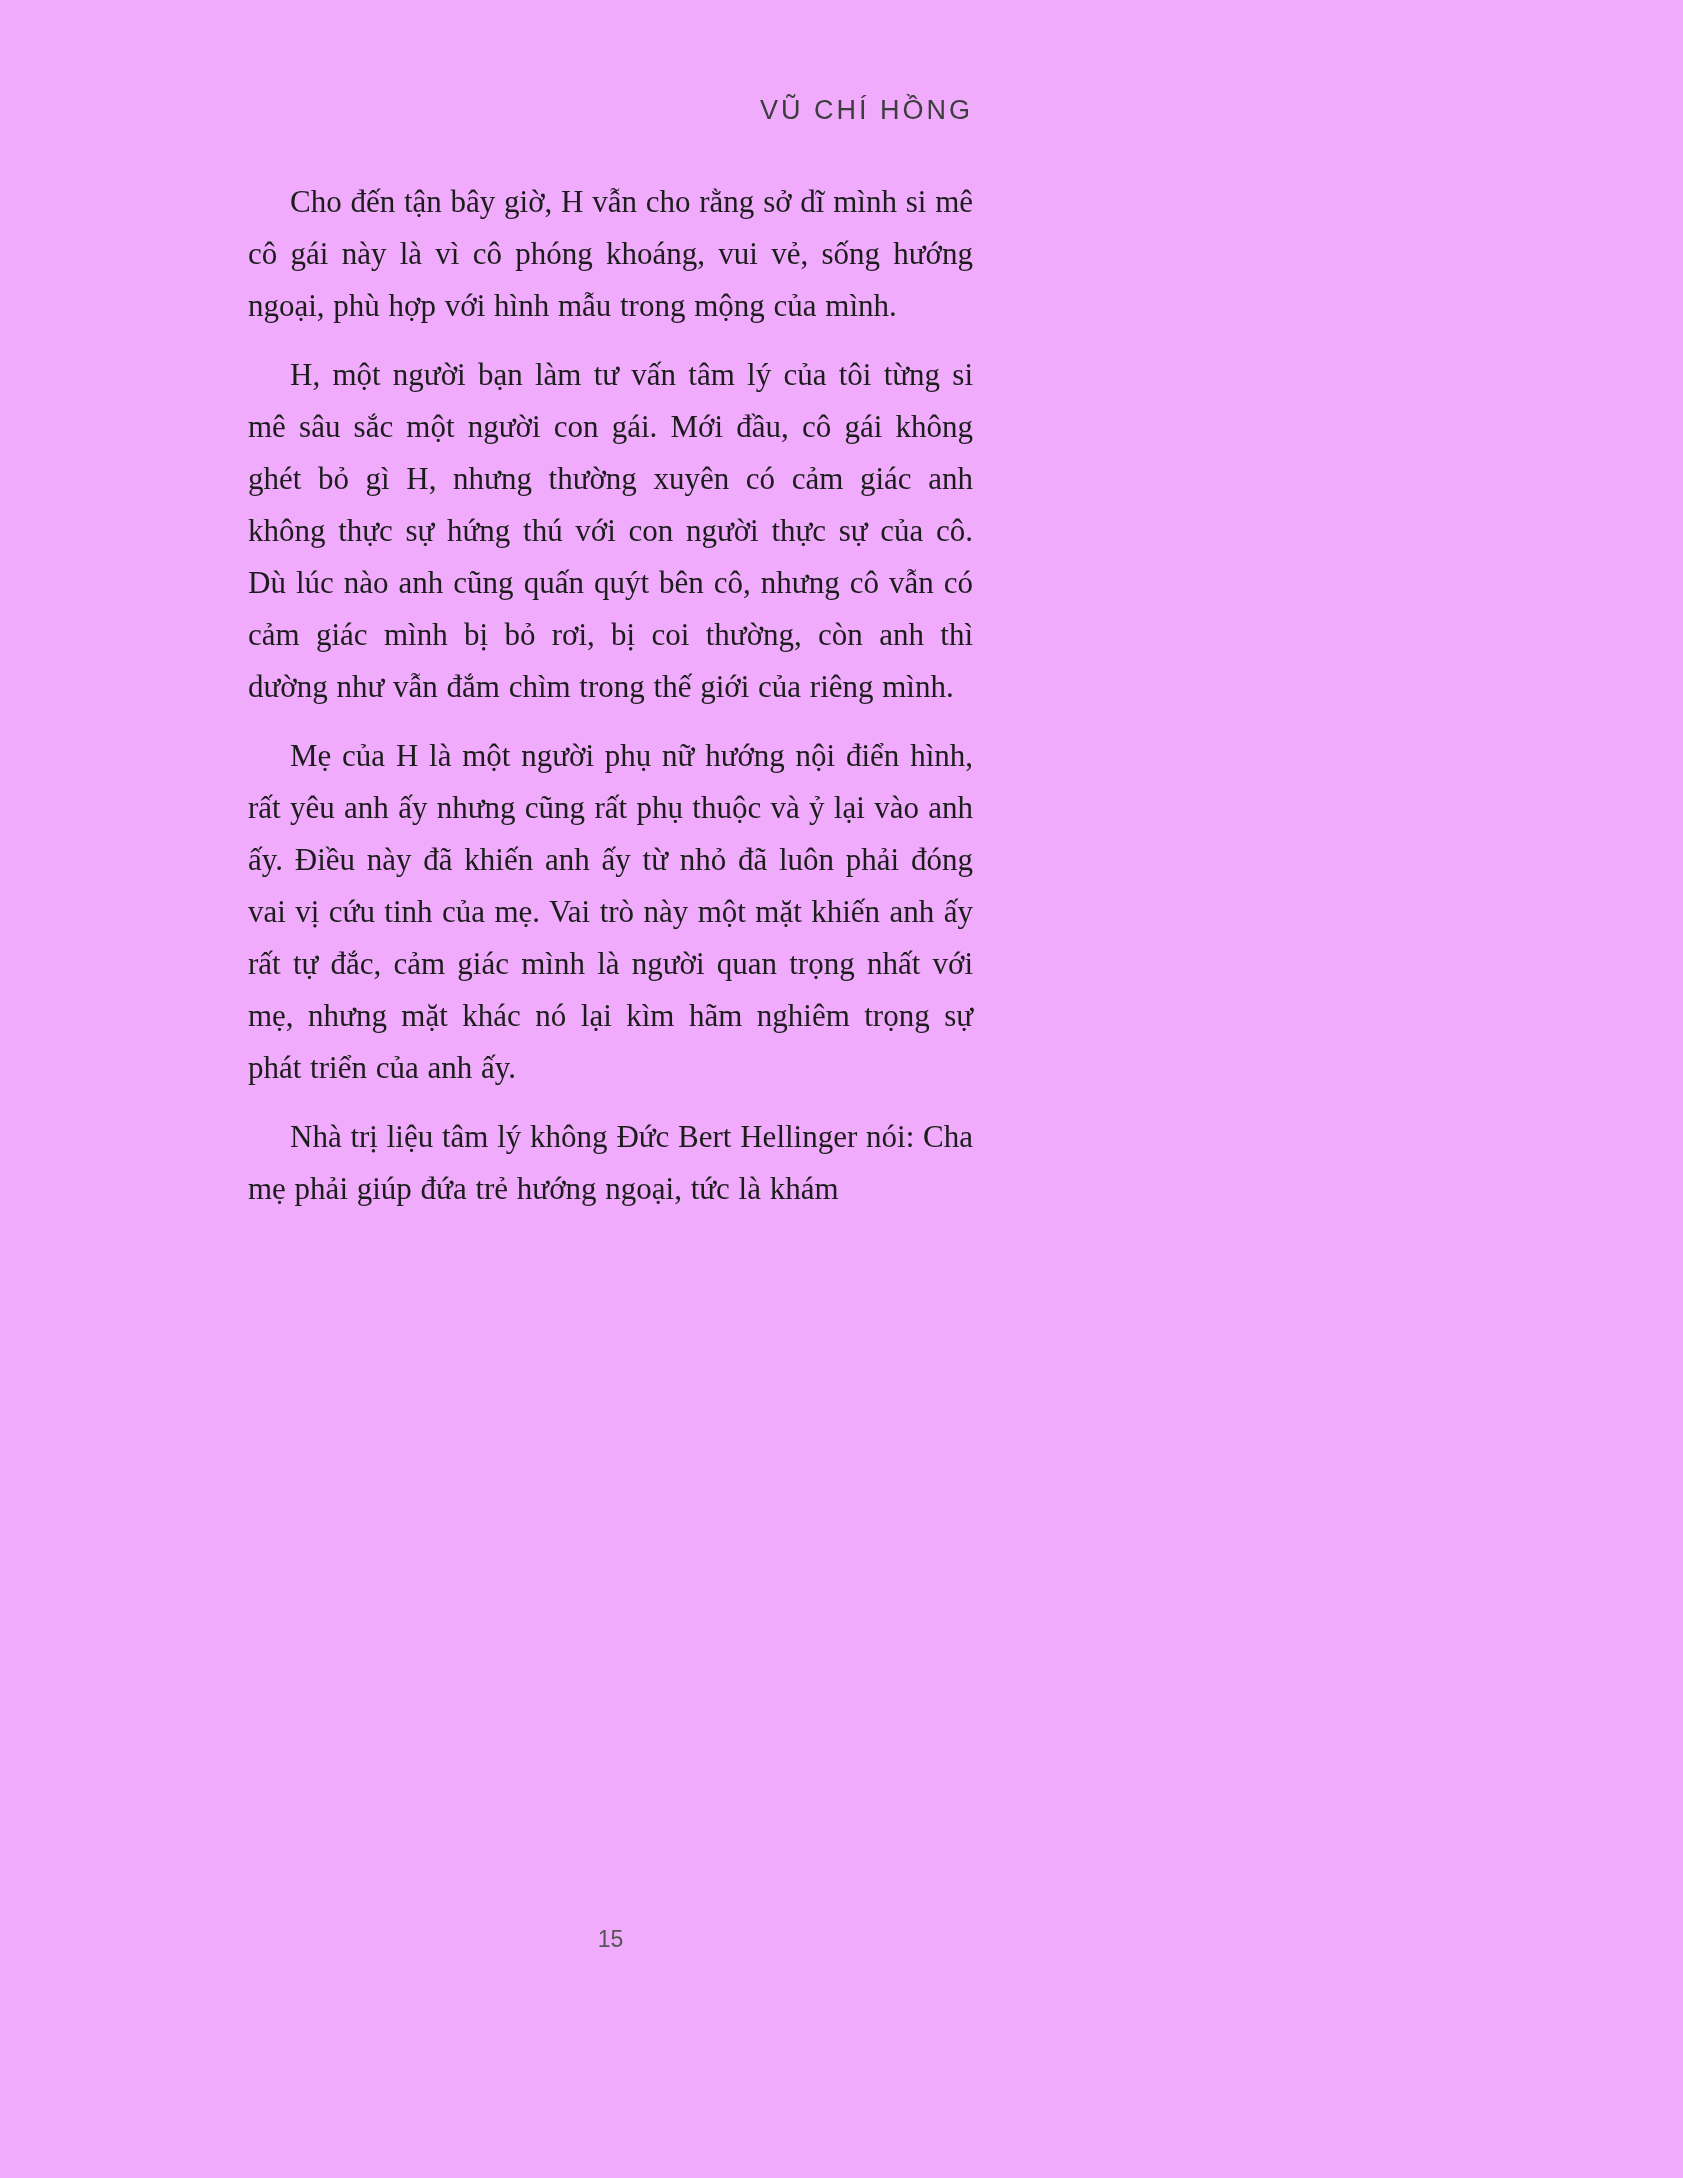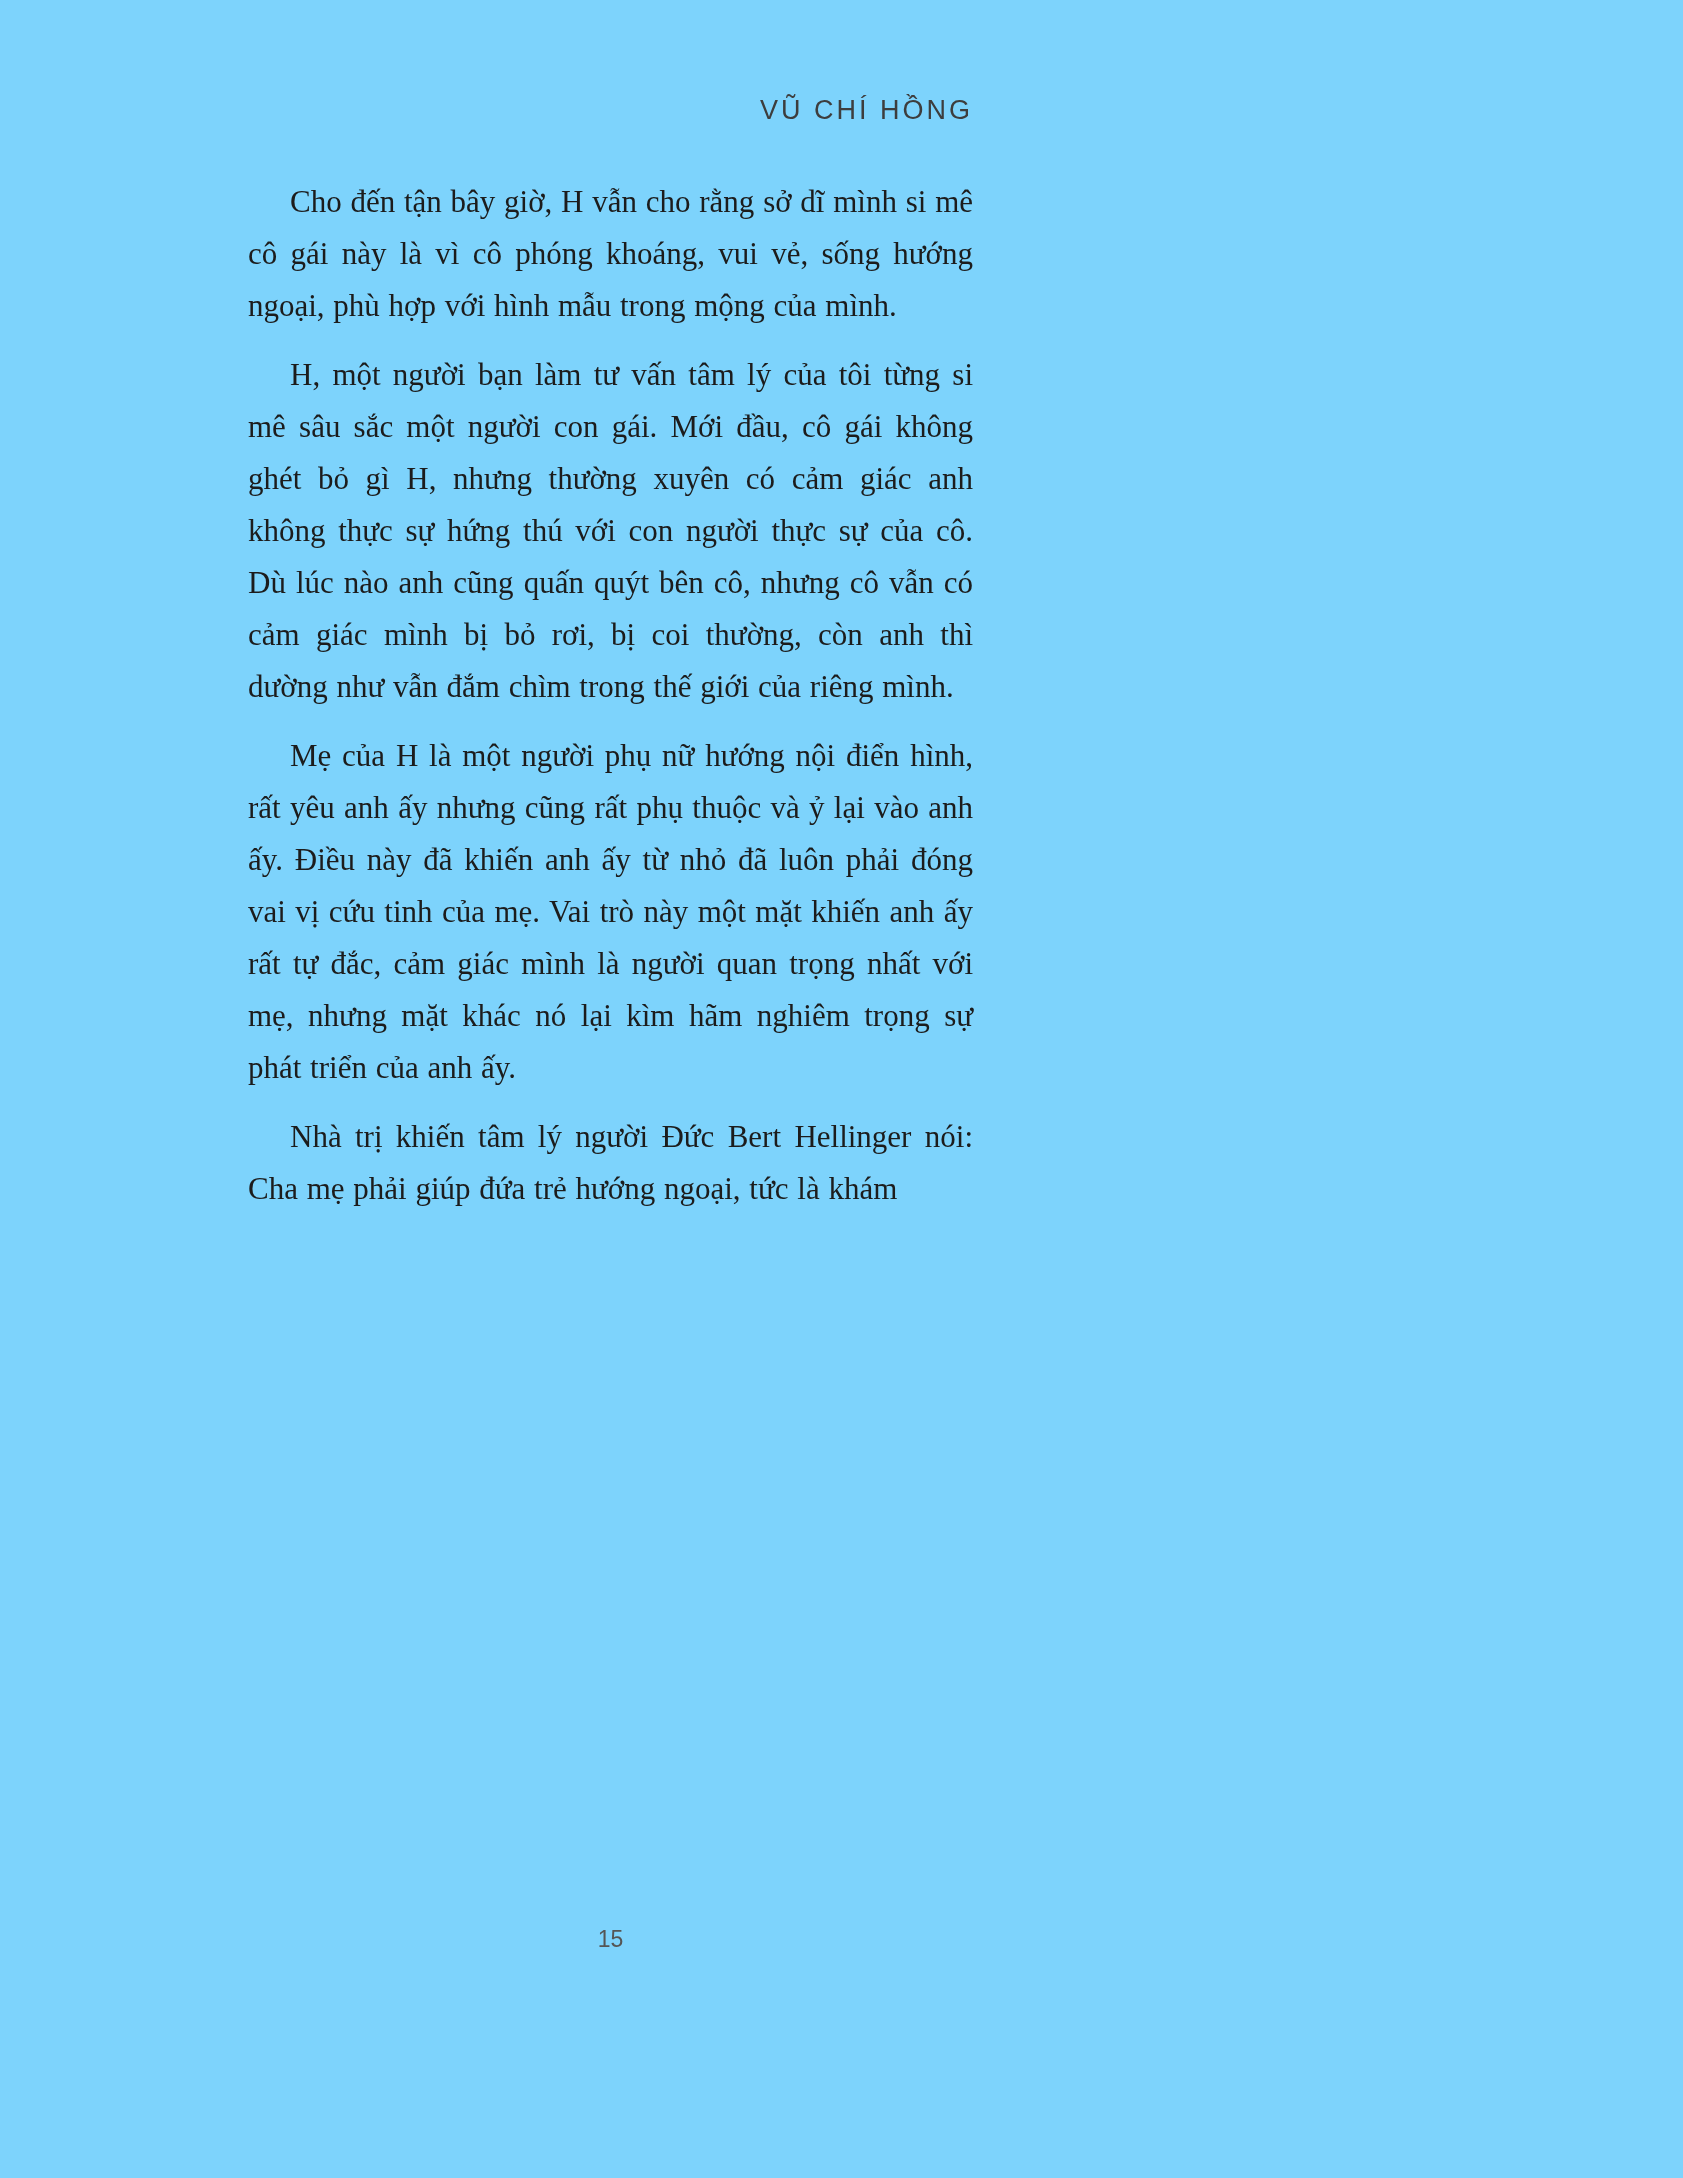--- a/index.html
+++ b/index.html
@@ -13,21 +13,21 @@
     height: 2178px;
     position: relative;
     font-family: "Liberation Serif", serif;
     color: #1c1c1c;
   }
 
   .page {
     position: relative;
     width: 1683px;
     height: 2178px;
-    background: #7dd3fc;
+    background: #f0abfc;
     overflow: hidden;
   }
 
   .running-header {
     position: absolute;
     top: 95px;
     left: 248px;
     width: 725px;
     text-align: right;
     font-family: "Liberation Sans", sans-serif;
@@ -69,19 +69,19 @@
 <body>
 
 <div class="page">
 
   <div class="running-header">VŨ CHÍ HỒNG</div>
 
   <div class="text-block">
     <p>Cho đến tận bây giờ, H vẫn cho rằng sở dĩ mình si mê cô gái này là vì cô phóng khoáng, vui vẻ, sống hướng ngoại, phù hợp với hình mẫu trong mộng của mình.</p>
     <p>H, một người bạn làm tư vấn tâm lý của tôi từng si mê sâu sắc một người con gái. Mới đầu, cô gái không ghét bỏ gì H, nhưng thường xuyên có cảm giác anh không thực sự hứng thú với con người thực sự của cô. Dù lúc nào anh cũng quấn quýt bên cô, nhưng cô vẫn có cảm giác mình bị bỏ rơi, bị coi thường, còn anh thì dường như vẫn đắm chìm trong thế giới của riêng mình.</p>
     <p>Mẹ của H là một người phụ nữ hướng nội điển hình, rất yêu anh ấy nhưng cũng rất phụ thuộc và ỷ lại vào anh ấy. Điều này đã khiến anh ấy từ nhỏ đã luôn phải đóng vai vị cứu tinh của mẹ. Vai trò này một mặt khiến anh ấy rất tự đắc, cảm giác mình là người quan trọng nhất với mẹ, nhưng mặt khác nó lại kìm hãm nghiêm trọng sự phát triển của anh ấy.</p>
-    <p>Nhà trị khiến tâm lý người Đức Bert Hellinger nói: Cha mẹ phải giúp đứa trẻ hướng ngoại, tức là khám</p>
+    <p>Nhà trị liệu tâm lý không Đức Bert Hellinger nói: Cha mẹ phải giúp đứa trẻ hướng ngoại, tức là khám</p>
   </div>
 
   <div class="page-number">15</div>
 
 </div>
 
 
 </body></html>

